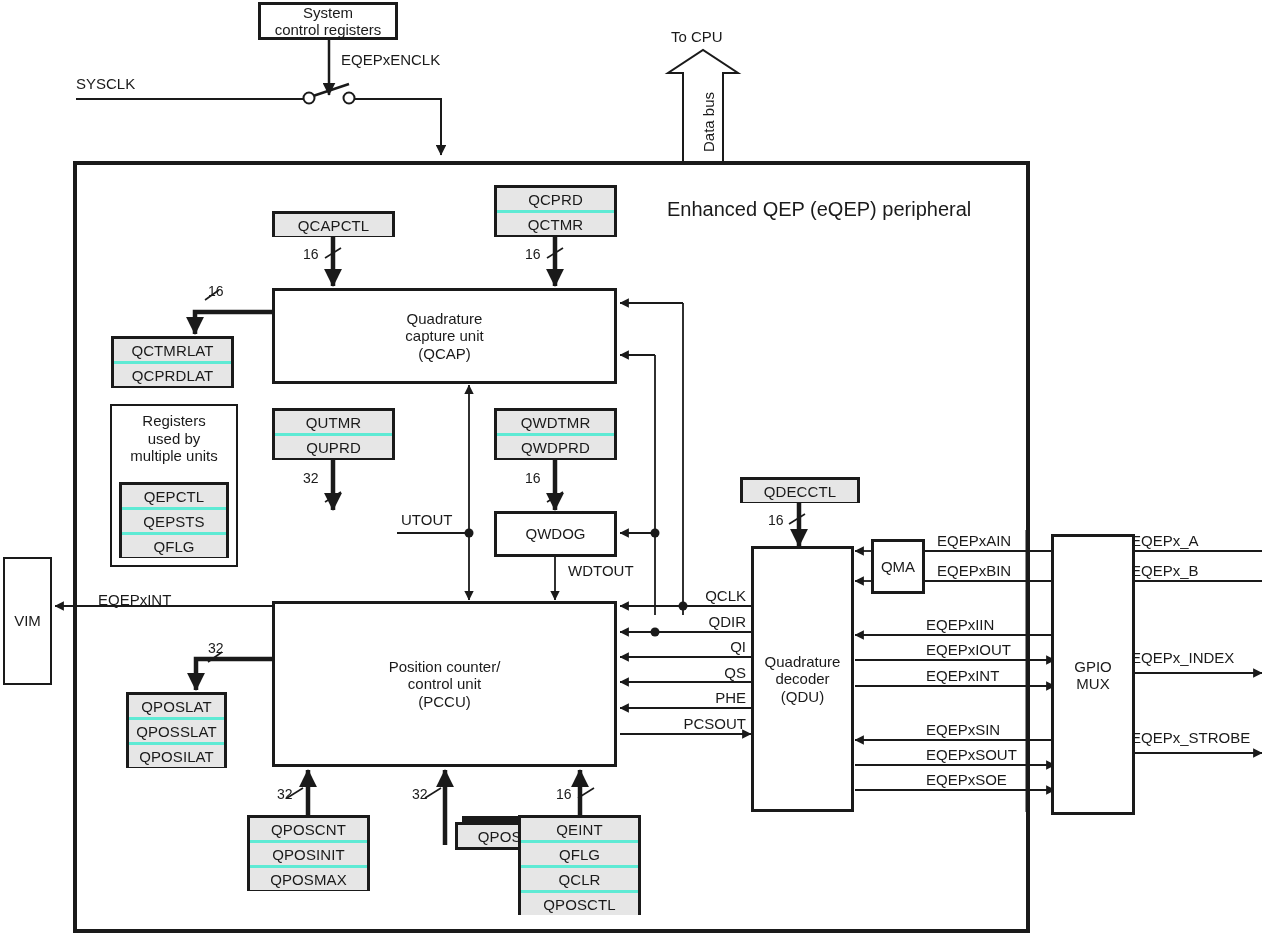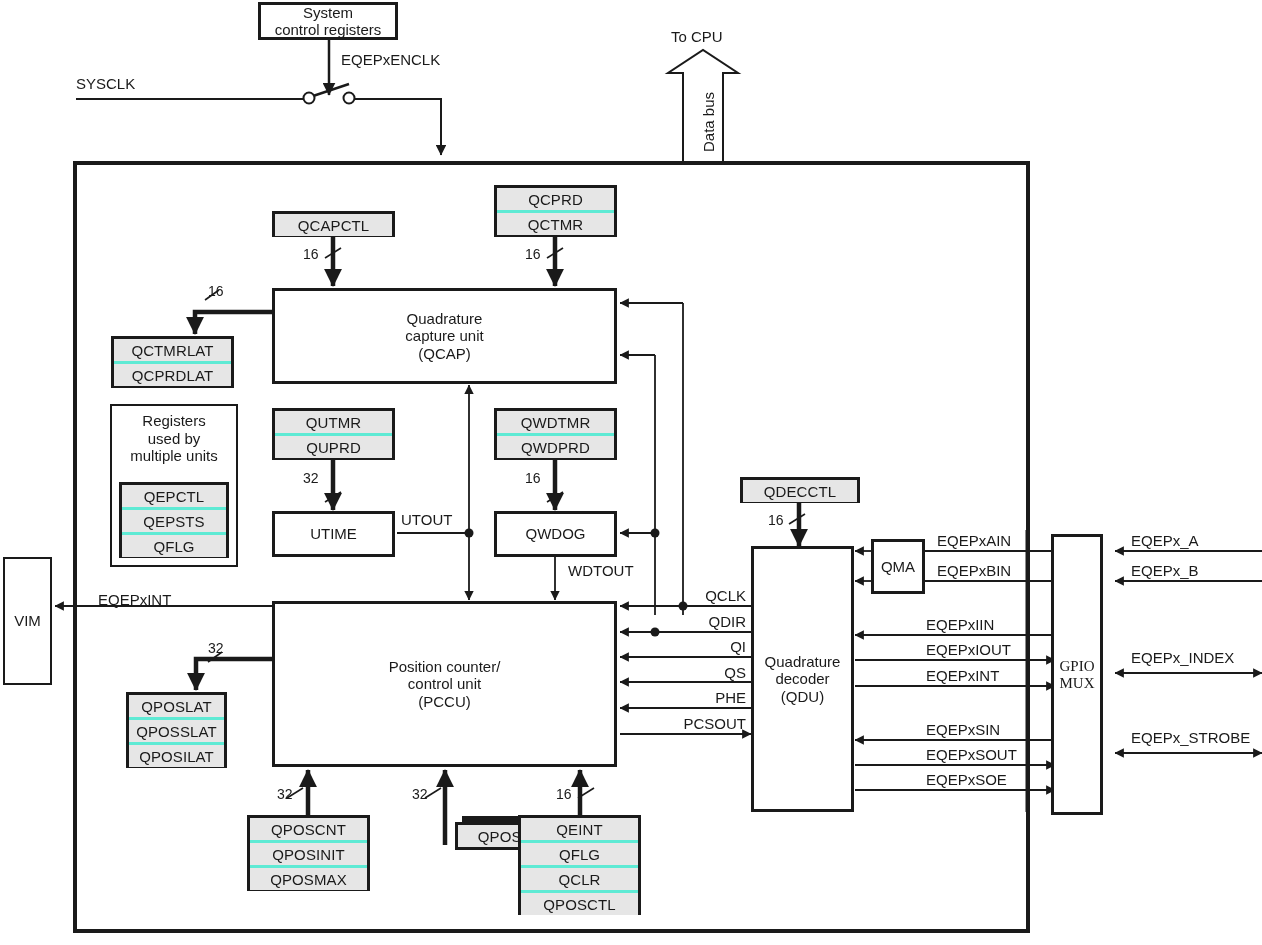--- a/index.html
+++ b/index.html
@@ -150,20 +150,21 @@
       <path d="M1115,753 L1262,753" stroke-width="1.8" marker-start="url(#ah)" marker-end="url(#ah)"></path>
     </g>
 
     <g stroke="#1a1a1a" stroke-width="2" fill="#ffffff">
       <circle cx="309" cy="98" r="5.5"></circle>
       <circle cx="349" cy="98" r="5.5"></circle>
     </g>
   </svg>
 
   <div id="periph" style="left:73px;top:161px;width:957px;height:772px;"></div>
+  <div id="periphTitle" style="left:667px;top:198px;">Enhanced QEP (eQEP) peripheral</div>
 
   <div class="box" style="left:258px;top:2px;width:140px;height:38px;">
     <div class="cap">System<br>control registers</div>
   </div>
 
   <div class="lbl" style="left:76px;top:76px;">SYSCLK</div>
   <div class="lbl" style="left:341px;top:52px;">EQEPxENCLK</div>
   <div class="lbl" style="left:671px;top:29px;">To CPU</div>
   <div class="vert" style="left:700px;top:152px;">Data bus</div>
 
@@ -230,41 +231,38 @@
   <div class="regstack" style="left:119px;top:482px;width:110px;height:76px;">
     <div class="row">QEPCTL</div>
     <div class="row">QEPSTS</div>
     <div class="row">QFLG</div>
   </div>
 
   <div class="box" style="left:272px;top:288px;width:345px;height:96px;">
     <div class="cap">Quadrature<br>capture unit<br>(QCAP)</div>
   </div>
 
-  <div class="box" style="left:272px;top:511px;width:123px;height:46px;">
-    <div class="cap">UTIME</div>
-  </div>
 
   <div class="box" style="left:494px;top:511px;width:123px;height:46px;">
     <div class="cap">QWDOG</div>
   </div>
 
   <div class="box" style="left:272px;top:601px;width:345px;height:166px;">
     <div class="cap">Position counter/<br>control unit<br>(PCCU)</div>
   </div>
 
   <div class="box" style="left:751px;top:546px;width:103px;height:266px;">
     <div class="cap">Quadrature<br>decoder<br>(QDU)</div>
   </div>
 
   <div class="box" style="left:871px;top:539px;width:54px;height:55px;">
     <div class="cap">QMA</div>
   </div>
 
-  <div class="box" style="left:1051px;top:534px;width:52px;height:281px;font-family:Liberation Serif, serif;">
+  <div class="box" style="left:1051px;top:534px;width:84px;height:281px;">
     <div class="cap">GPIO<br>MUX</div>
   </div>
 
   <div class="bitlbl" style="left:303px;top:246px;">16</div>
   <div class="bitlbl" style="left:525px;top:246px;">16</div>
   <div class="bitlbl" style="left:208px;top:283px;">16</div>
   <div class="bitlbl" style="left:303px;top:470px;">32</div>
   <div class="bitlbl" style="left:525px;top:470px;">16</div>
   <div class="bitlbl" style="left:768px;top:512px;">16</div>
   <div class="bitlbl" style="left:208px;top:640px;">32</div>

